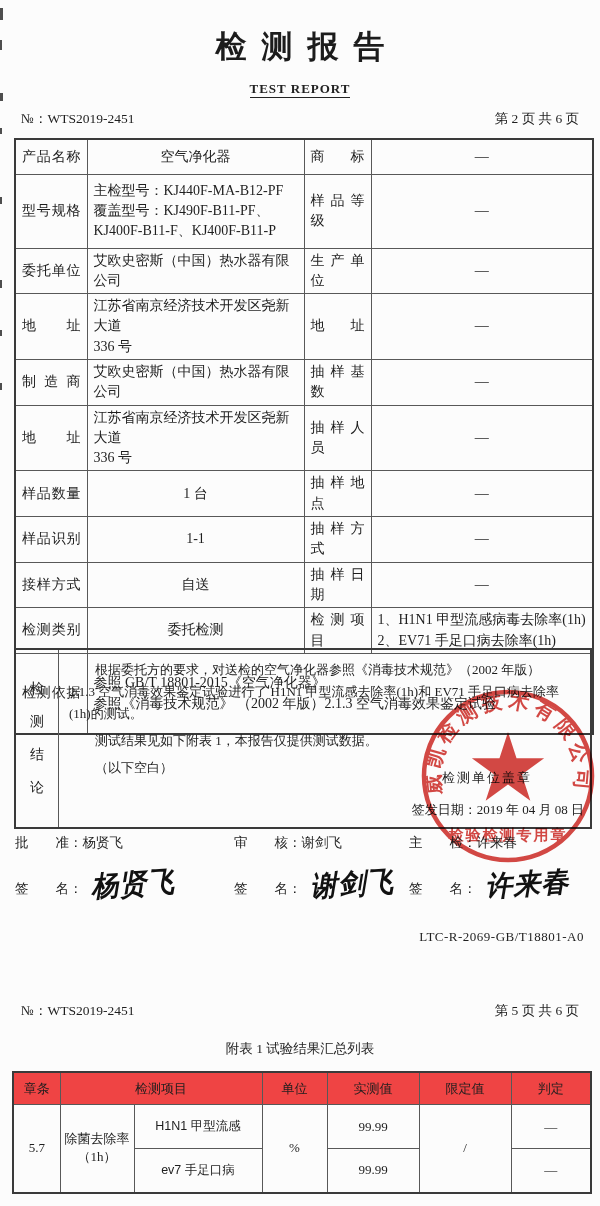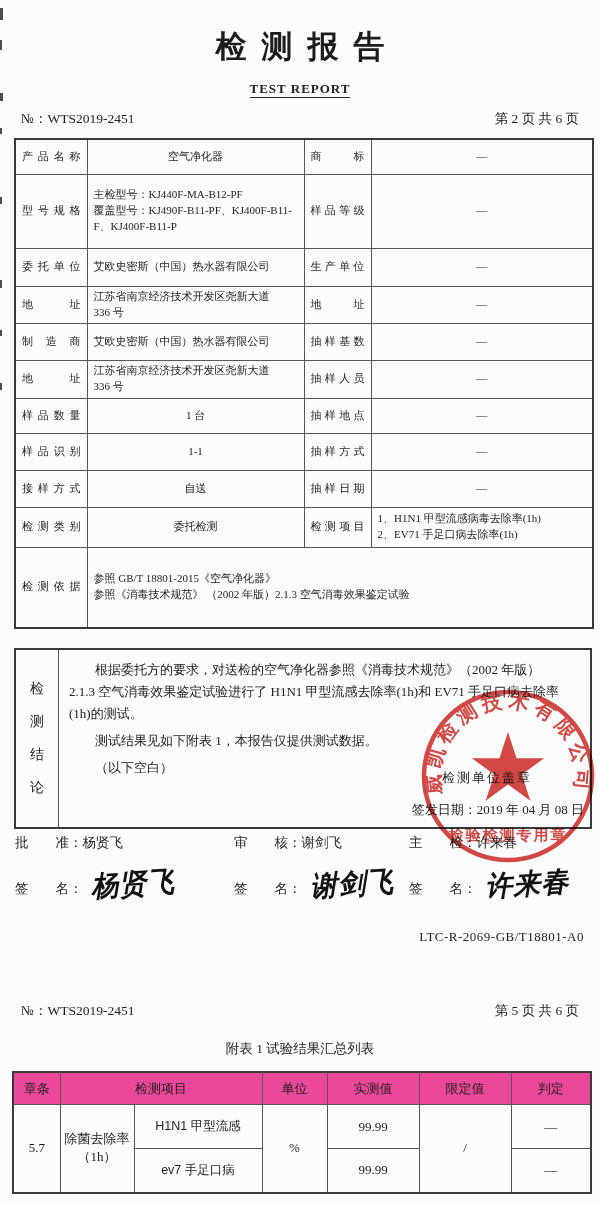--- a/index.html
+++ b/index.html
@@ -10,21 +10,21 @@
          font-size:31px;font-weight:bold;letter-spacing:15px;text-indent:15px;color:#1c1c1c;}
   .subtitle{position:absolute;top:81px;left:0;right:0;text-align:center;
             font-size:13px;font-weight:600;letter-spacing:1px;}
   .subtitle span{border-bottom:1.5px solid #222;padding-bottom:1px;}
 
   .meta{position:absolute;left:21px;right:21px;display:flex;justify-content:space-between;
         font-size:13.5px;color:#1e1e1e;}
   .meta.p2{top:110px;} .meta.p5{top:1002px;}
 
   table.info{position:absolute;top:138px;left:14px;width:578px;border-collapse:collapse;
-             font-size:11px;table-layout:fixed;color:#1e1e1e;}
+             font-size:14px;table-layout:fixed;color:#1e1e1e;}
   table.info,table.results{border:2px solid #3a3a3a;}
   table.info td{border:1px solid #585858;padding:2px 6px;vertical-align:middle;
                 white-space:pre-line;line-height:1.45;}
   td.lab{text-align:justify;text-align-last:justify;padding:2px 11px;}
   td.c{text-align:center;} td.l{text-align:left;padding-left:9px;padding-right:6px;}
   tr.h35{height:35px;} tr.h37{height:37px;} tr.h38{height:38px;}
   tr.h40{height:40px;} tr.h65{height:81px;padding-left:19px;} tr.h74{height:74px;}
 
   .conclusion{position:absolute;top:648px;left:14px;width:578px;height:181px;
               border:2px solid #3a3a3a;box-sizing:border-box;display:flex;background:transparent;}
@@ -45,21 +45,21 @@
   .hand{font-family:"DejaVu Sans",sans-serif;font-style:italic;font-weight:bold;
         font-size:27px;color:#111;display:inline-block;transform:rotate(-4deg) scaleY(1.05);
         margin-left:8px;letter-spacing:1px;}
 
   .doc-code{position:absolute;right:16px;top:929px;font-size:13px;letter-spacing:.5px;color:#1e1e1e;}
   .t5-title{position:absolute;top:1040px;left:0;right:0;text-align:center;font-size:13.5px;color:#1e1e1e;}
 
   table.results{position:absolute;top:1071px;left:12px;width:578px;border-collapse:collapse;
                 font-size:13px;table-layout:fixed;text-align:center;color:#1e1e1e;}
   table.results td,table.results th{border:1px solid #585858;padding:2px 4px;vertical-align:middle;font-weight:normal;}
-  table.results thead th{background:#ec4899;height:27px;}
+  table.results thead th{background:#ef4444;height:27px;}
   table.results tbody tr{height:44px;}
   td.sans{font-family:"Liberation Sans","DejaVu Sans",sans-serif;font-size:12.5px;margin-top:13px;}
 
   .art{position:absolute;left:0;width:3px;background:#222;opacity:.8;}
 </style>
 </head>
 <body>
 
 <div id="page">
 

